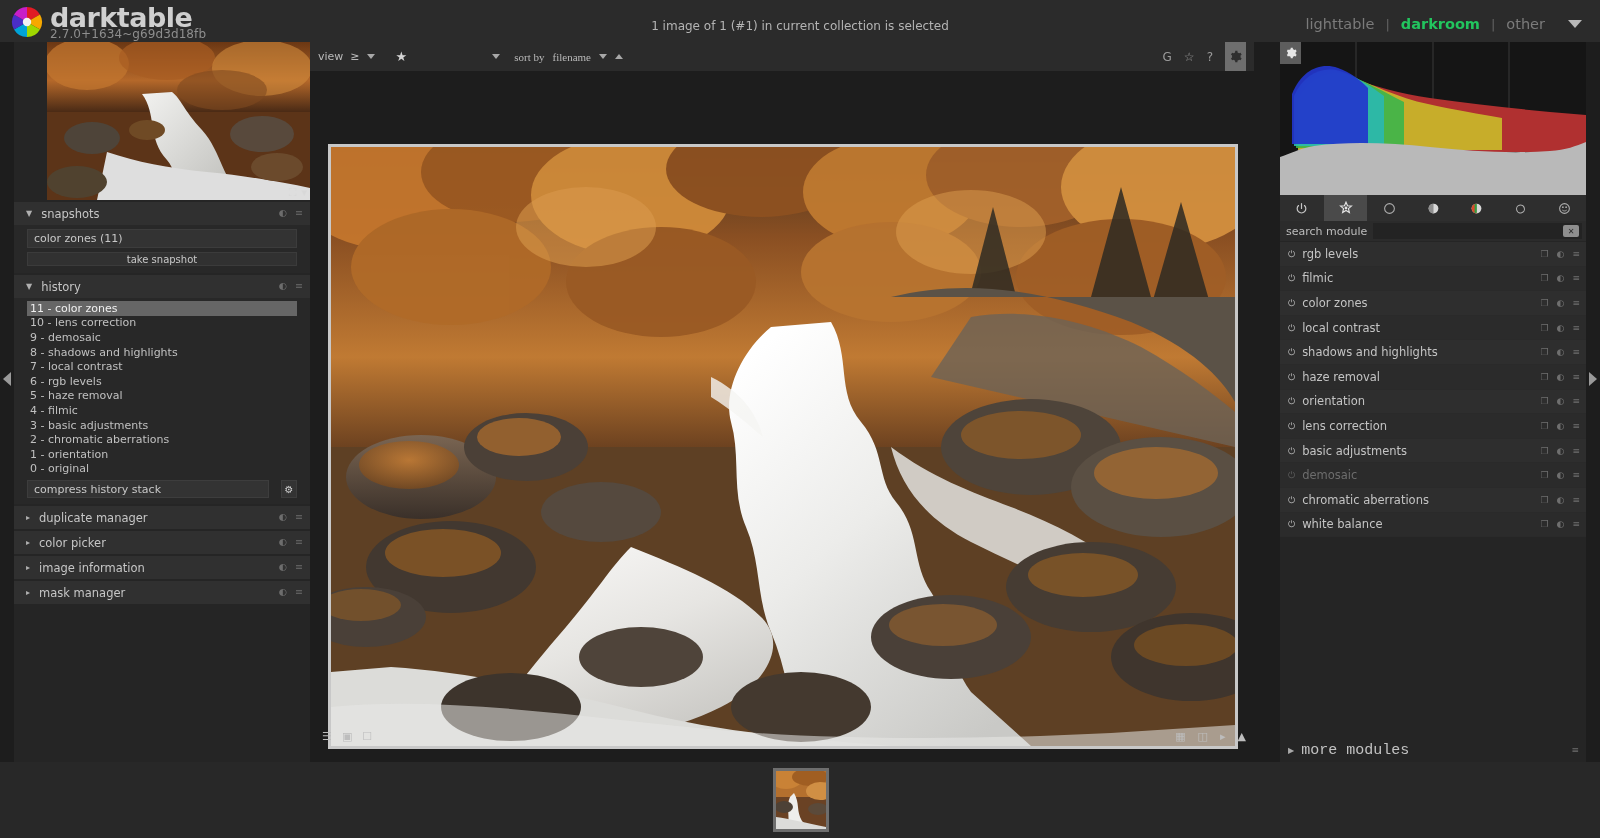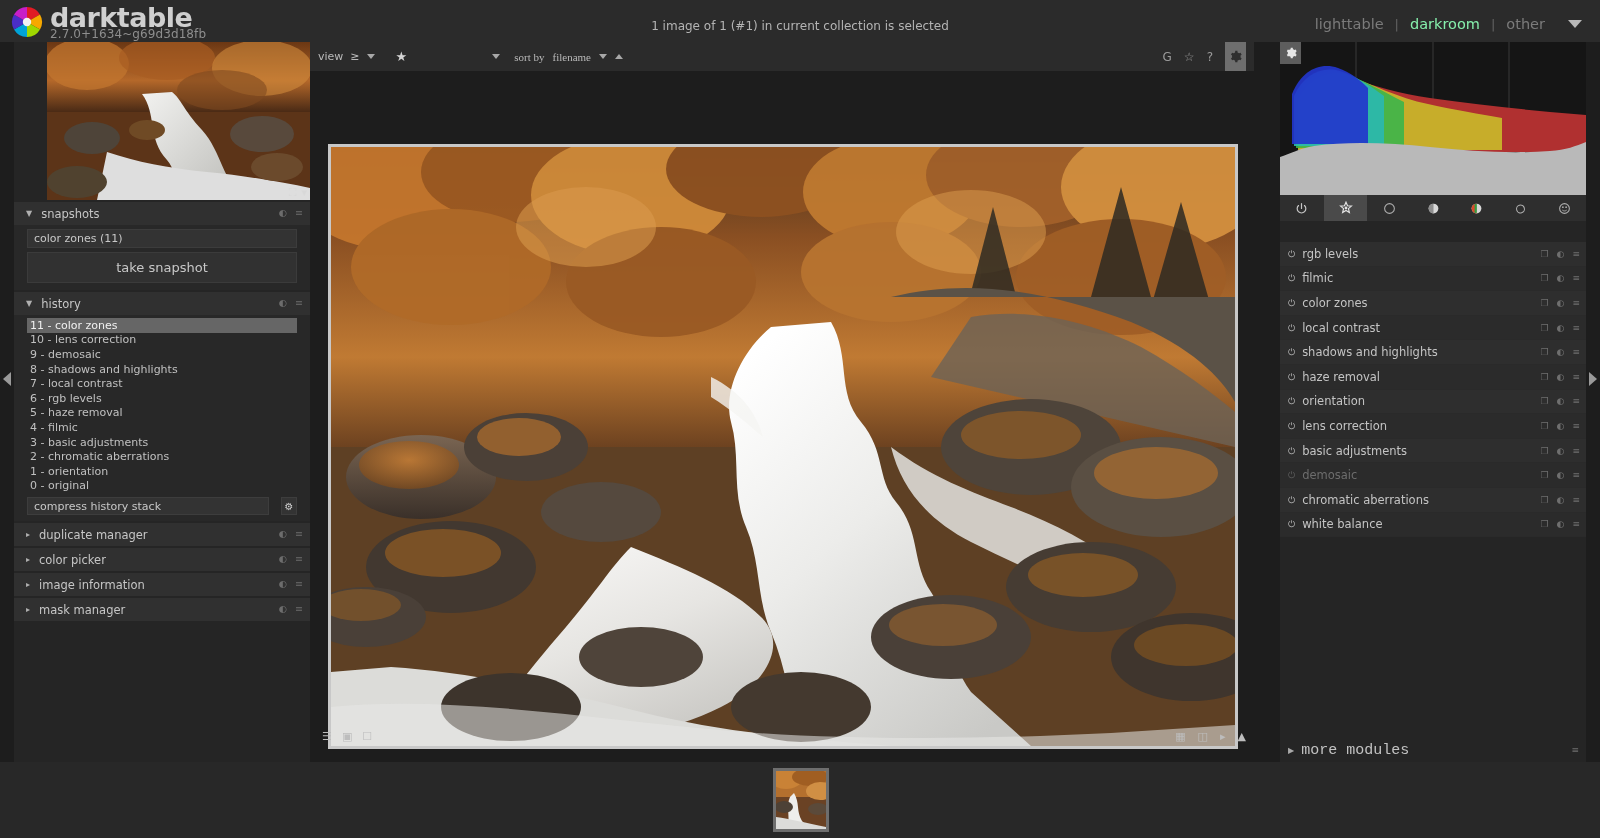--- a/index.html
+++ b/index.html
@@ -38,21 +38,21 @@
   #status-text {
     position: absolute; left: 0; top: 19px; width: 1600px;
     text-align: center; font-size: 12px; color: #b4b4b4;
   }
   #views {
     position: absolute; right: 18px; top: 16px;
     display: flex; align-items: center; gap: 11px;
     font-size: 14.5px;
   }
   .view-link { color: #7b7b7b; }
-  .view-link.active { color: #86efac; }
+  .view-link.active { color: #22c55e; font-weight: bold; }
   .view-sep { color: #636363; font-size: 13px; }
   #view-caret {
     margin-left: 12px; width: 0; height: 0;
     border-left: 7px solid transparent; border-right: 7px solid transparent;
     border-top: 8px solid #b9b9b9;
   }
 
   
   #left-panel {
     position: absolute; left: 14px; top: 42px; width: 296px; height: 720px;
@@ -94,23 +94,23 @@
   }
   .sec-ico { font-size: 9.5px; color: #6d6d6d; line-height: 12px; }
 
   .panel-body { background: #282828; padding: 4px 13px 7px 13px; }
   .row-field {
     height: 19px; background: #333333; border: 1px solid #3c3c3c;
     display: flex; align-items: center; padding: 0 6px;
     font-size: 11px; color: #c8c8c8; margin-bottom: 4px;
   }
   .btn-wide {
-    height: 31px; background: #313131; border: 1px solid #3b3b3b;
+    height: 14px; background: #313131; border: 1px solid #3b3b3b;
     display: flex; align-items: center; justify-content: center;
-    font-size: 13px; color: #c8c8c8;
+    font-size: 10px; color: #c8c8c8;
   }
 
   #history-body { background: #282828; padding: 3px 13px 6px 13px; }
   #history-list { background: #282828; }
   .hist-item {
     height: 14.6px; font-size: 11px; color: #c0c0c0;
     display: flex; align-items: center; padding-left: 3px;
   }
   .hist-item.selected { background: #666666; color: #f0f0f0; }
   #compress-row { display: flex; align-items: center; gap: 12px; margin-top: 4px; }
@@ -613,20 +613,26 @@
       <div class="gtab">
         <svg width="13" height="13" viewBox="0 0 24 24">
           <circle cx="12" cy="12" r="9" fill="none" stroke="#adadad" stroke-width="2"></circle>
           <circle cx="9" cy="9.5" r="1.6" fill="#adadad"></circle>
           <circle cx="15" cy="9.5" r="1.6" fill="#adadad"></circle>
           <path d="M8 15c2 2 6 2 8 0" stroke="#adadad" stroke-width="1.8" fill="none"></path>
         </svg>
       </div>
     </div>
 
+    <div id="search-row">
+      <span id="search-label">search module</span>
+      <div id="search-input-box">
+        <span id="search-clear">✕</span>
+      </div>
+    </div>
 
     <div id="module-list">
         <div class="mod-row">
           <span class="mod-power">⏻</span>
           <span class="mod-name">rgb levels</span>
           <span class="mod-icons">
             <span class="mod-ico">❐</span>
             <span class="mod-ico">◐</span>
             <span class="mod-ico">≡</span>
           </span>

